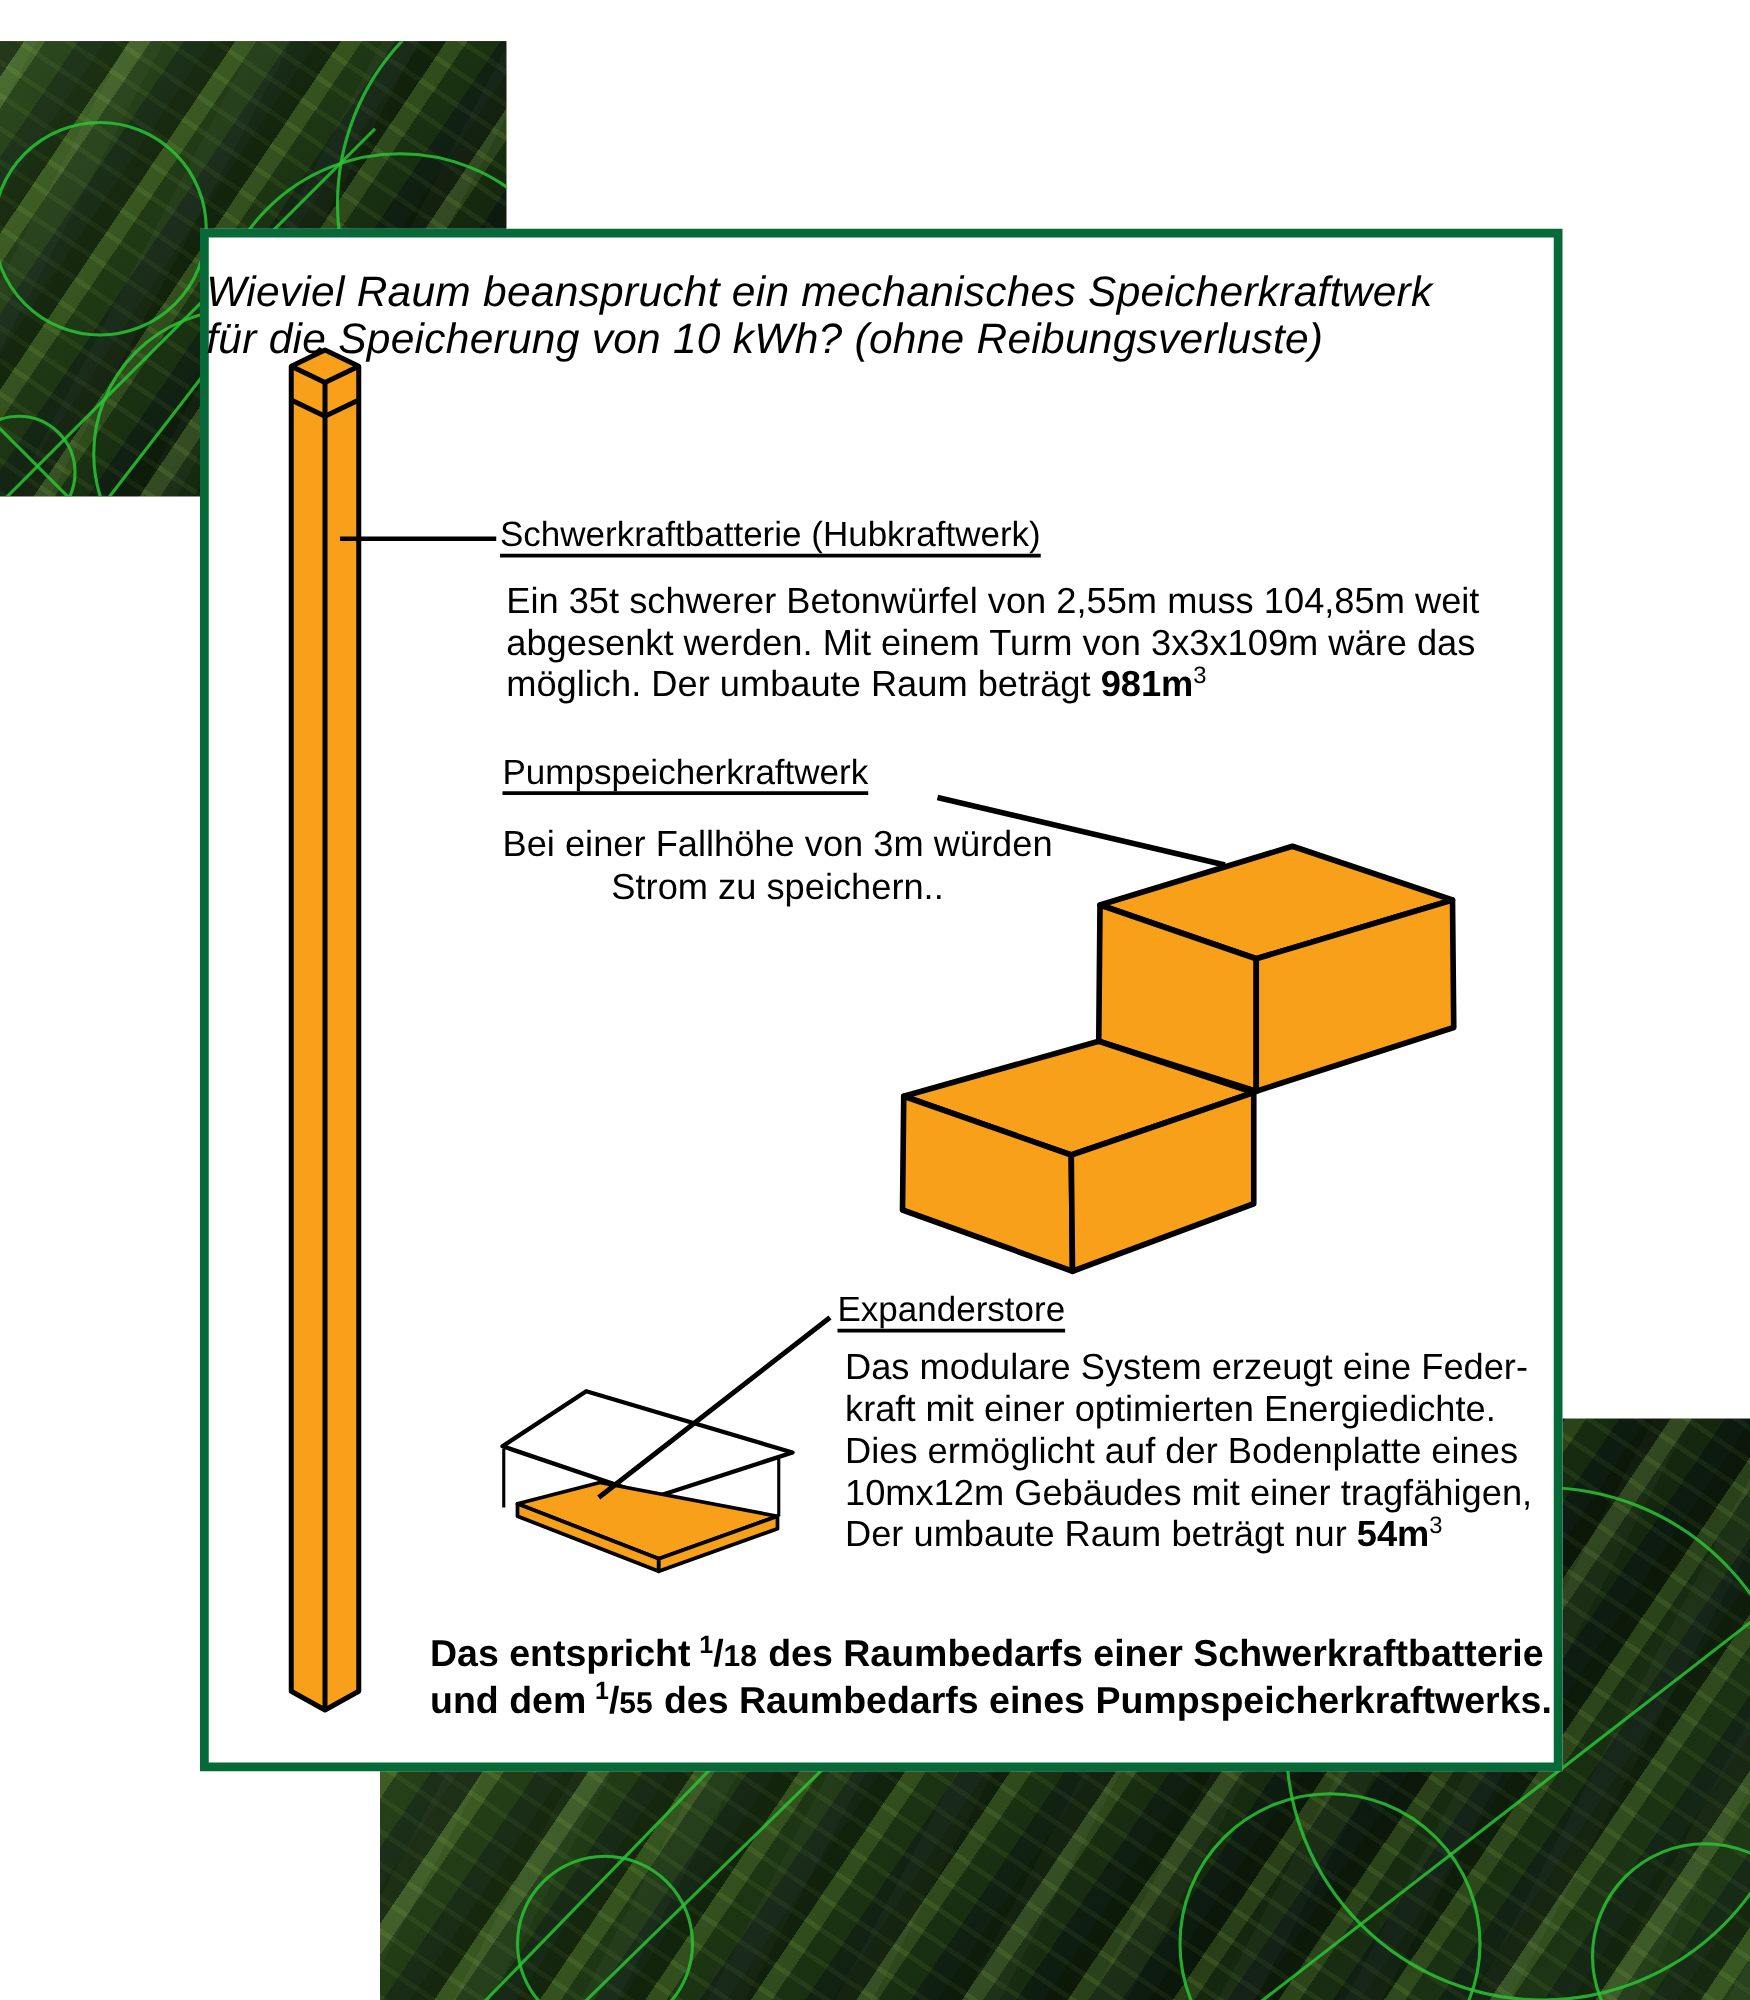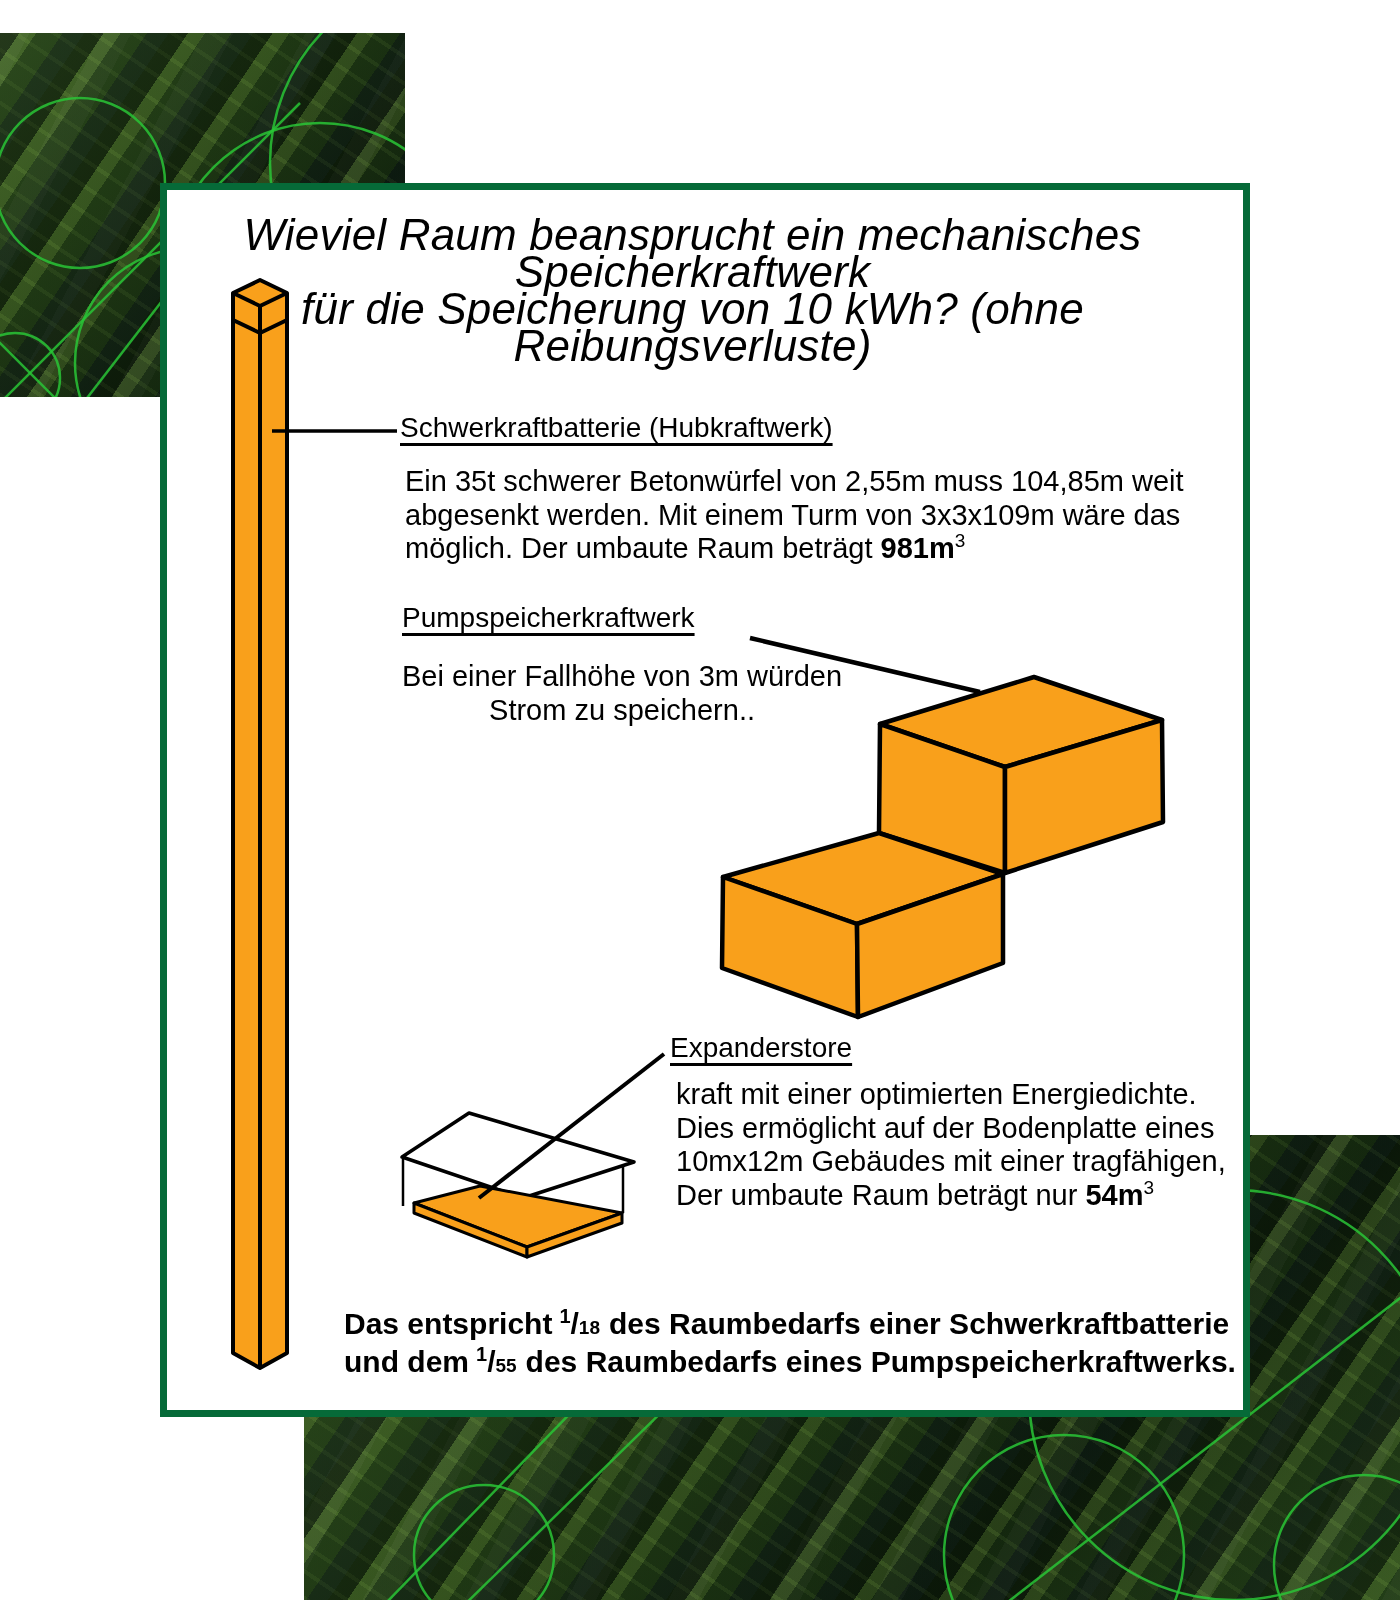--- a/index.html
+++ b/index.html
@@ -35,40 +35,40 @@
     left:160px; top:183px; width:1090px; height:1234px;
     box-sizing:border-box; background:#ffffff; border:7px solid #066A38;
   }
 
   
   .diagram { position:absolute; left:0; top:0; width:1400px; height:1600px; z-index:2; }
 
   
   .txt { position:absolute; z-index:3; }
   .title {
-    left:165px; top:216px; width:1055px; text-align:center;
-    font-size:44px; font-style:italic; line-height:37px; letter-spacing:0.2px;
+    left:165px; top:216px; width:1055px; 
+    font-size:34px; font-style:italic; line-height:37px; letter-spacing:0.2px;
   }
   .heading {
     font-size:28px; line-height:34px; white-space:nowrap;
     text-decoration:underline; text-decoration-thickness:3px; text-underline-offset:6px;
   }
   .h1 { left:400px; top:411px; }
   .h2 { left:402px; top:601px; }
   .h3 { left:670px; top:1031px; }
   .body-block { font-size:29px; line-height:33.5px; }
   .b1 { left:405px; top:465px; }
   .b2 { left:402px; top:660px;text-align:center; }
   .b3 { left:676px; top:1078px; }
   .bold { font-weight:bold; }
   .sup { font-size:19px; position:relative; top:-11px; font-weight:400; }
   .conclusion { left:344px; top:1307px; font-size:30px; line-height:34px; font-weight:bold; white-space:nowrap; }
   .frac { margin:0 9px 0 7px; }
   .frac .num { font-size:20px; position:relative; top:-11px; }
-  .frac .den { font-size:19px; }
+  .frac .den { font-size:24px; }
 </style>
 </head>
 <body>
 
 <div class="photo photo-tl">
   <svg class="photo-art" viewBox="0 0 405 364" preserveAspectRatio="none">
     <circle cx="320" cy="240" r="150"></circle>
     <circle cx="80" cy="150" r="85"></circle>
     <circle cx="190" cy="330" r="115"></circle>
     <circle cx="15" cy="345" r="45"></circle>
@@ -140,20 +140,21 @@
 </div>
 
 <div class="txt heading h2">Pumpspeicherkraftwerk</div>
 <div class="txt body-block b2">
   <div>Bei einer Fallhöhe von 3m würden</div>
   <div>Strom zu speichern..</div>
 </div>
 
 <div class="txt heading h3">Expanderstore</div>
 <div class="txt body-block b3">
+  <div>Das modulare System erzeugt eine Feder-</div>
   <div>kraft mit einer optimierten Energiedichte.</div>
   <div>Dies ermöglicht auf der Bodenplatte eines</div>
   <div>10mx12m Gebäudes mit einer tragfähigen,</div>
   <div><span>Der umbaute Raum beträgt nur </span><span class="bold">54m</span><span class="sup">3</span></div>
 </div>
 
 <div class="txt conclusion">
   <div><span>Das entspricht</span><span class="frac"><span class="num">1</span><span class="slash">/</span><span class="den">18</span></span><span>des Raumbedarfs einer Schwerkraftbatterie</span></div>
   <div><span>und dem</span><span class="frac"><span class="num">1</span><span class="slash">/</span><span class="den">55</span></span><span>des Raumbedarfs eines Pumpspeicherkraftwerks</span><span>.</span></div>
 </div>

